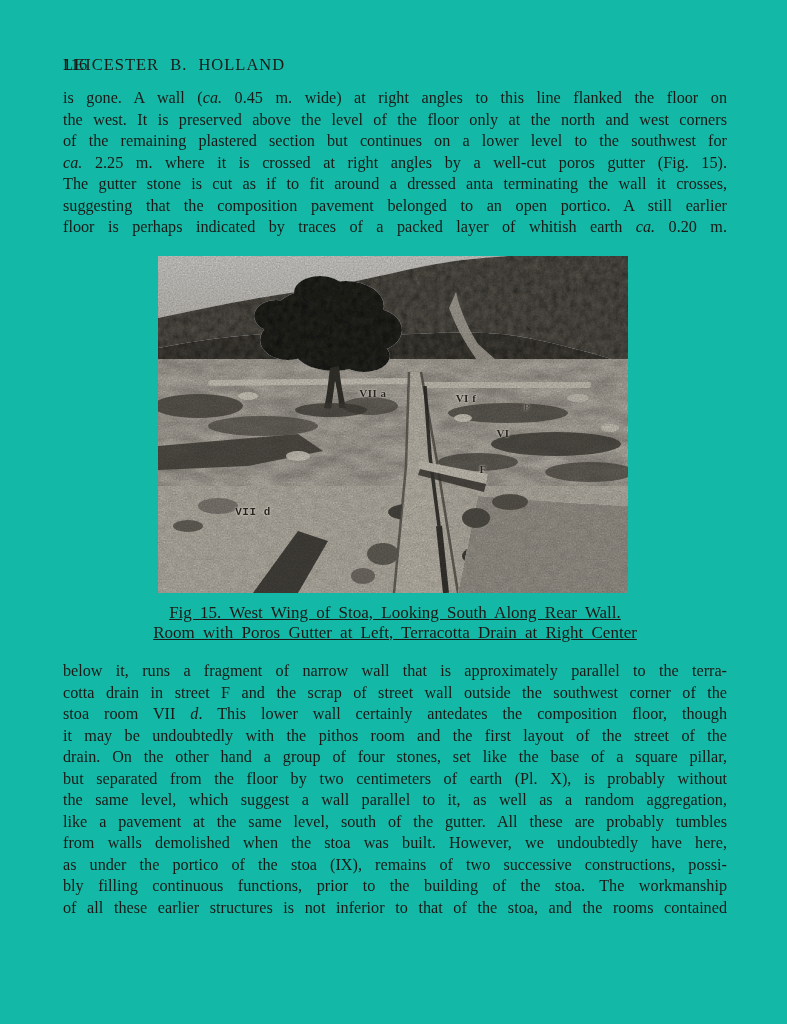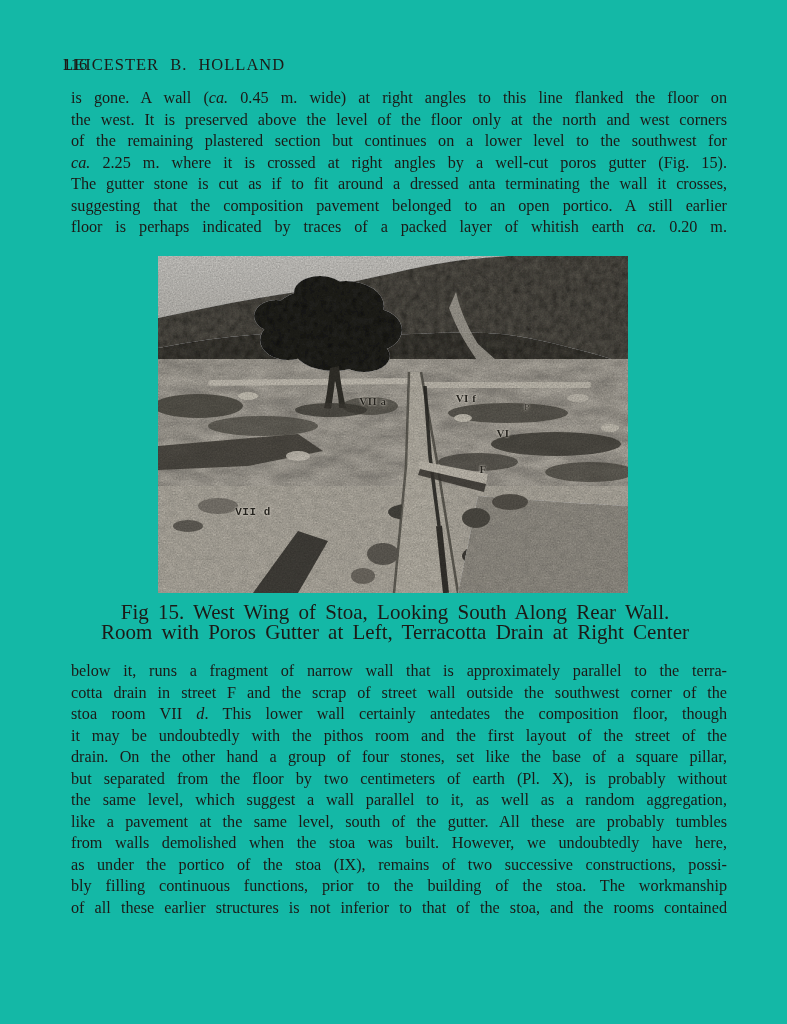--- a/index.html
+++ b/index.html
@@ -10,44 +10,44 @@
     color:#1c1a17;
   }
   .runhead{position:absolute;top:55px;left:63px;width:664px;height:20px;font-size:16.5px;line-height:20px;}
   .pagenum{position:absolute;left:0;top:0;}
   .runtitle{position:absolute;left:0;right:0;text-align:left;letter-spacing:1px;word-spacing:6px;}
   .para{position:absolute;left:63px;width:664px;font-size:16.2px;line-height:21.5px;}
   .para1{top:88px;}
   .para2{top:661px;}
   .line{
     text-align:justify;text-align-last:justify;-moz-text-align-last:justify;
-    height:21.5px;overflow:visible;white-space:normal;margin-left:8px;
+    height:21.5px;overflow:visible;white-space:normal;
   }
   .it{font-style:italic;}
   .photo{
     position:absolute;left:158px;top:256px;width:470px;height:337px;
     background:#c9c5bd;
   }
   .photo svg{display:block;}
   .plabel{
     position:absolute;transform:translate(-50%,-50%);
     font-size:11px;font-weight:bold;color:#26241f;letter-spacing:0.5px;
     text-shadow:0 0 3px rgba(228,223,212,0.9),0 0 1px rgba(228,223,212,0.9);
     white-space:nowrap;
   }
   .plabel.small{font-size:9px;font-weight:normal;}
-  .p0{left:215px;top:137px;margin-top:8px;}
+  .p0{left:215px;top:137px;}
   .p1{left:308px;top:142px;}
   .p2{left:369px;top:151px;}
   .p3{left:345px;top:177px;}
   .p4{left:325px;top:213px;}
   .p5{left:95px;top:256px;font-family:Liberation Mono, monospace;}
   .caption{
     position:absolute;top:603px;left:63px;width:664px;
-    text-align:center;font-size:21px;line-height:19.5px;word-spacing:4px;
+    text-align:center;font-size:17px;line-height:19.5px;word-spacing:4px;text-decoration:underline;
   }
 </style>
 </head>
 <body>
 
 <div class="page">
 
   <div class="runhead">
     <span class="pagenum">116</span>
     <span class="runtitle">LEICESTER B. HOLLAND</span>

